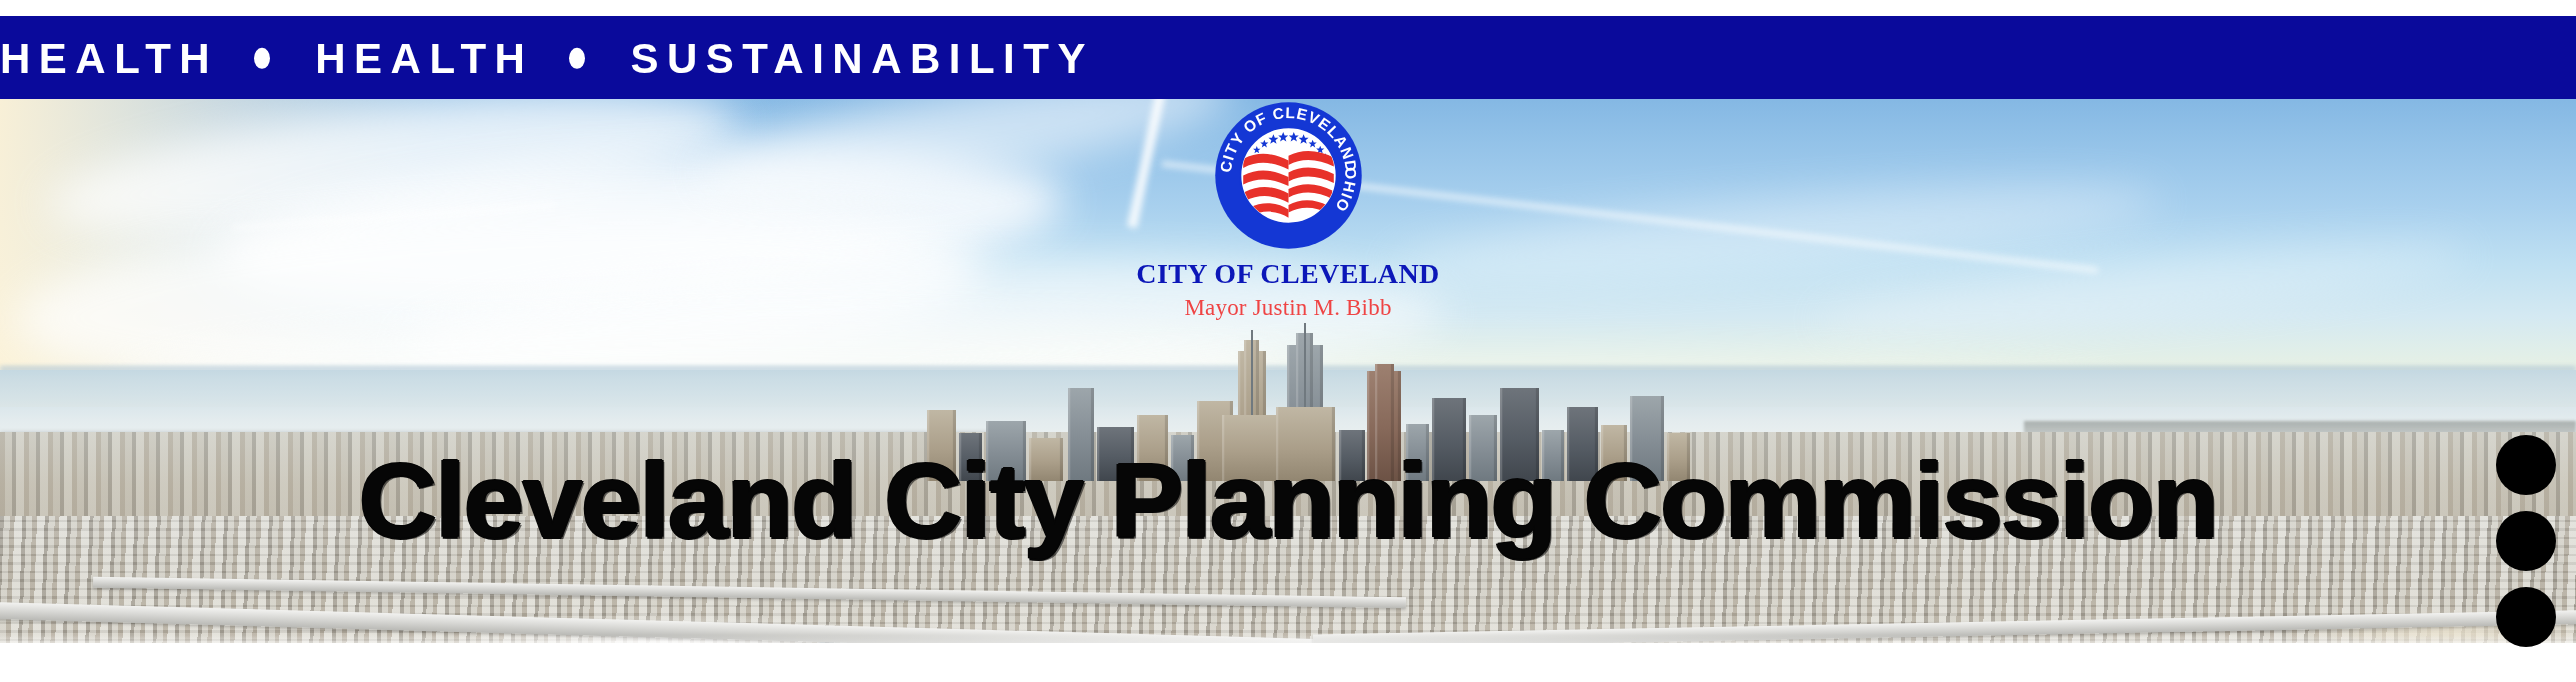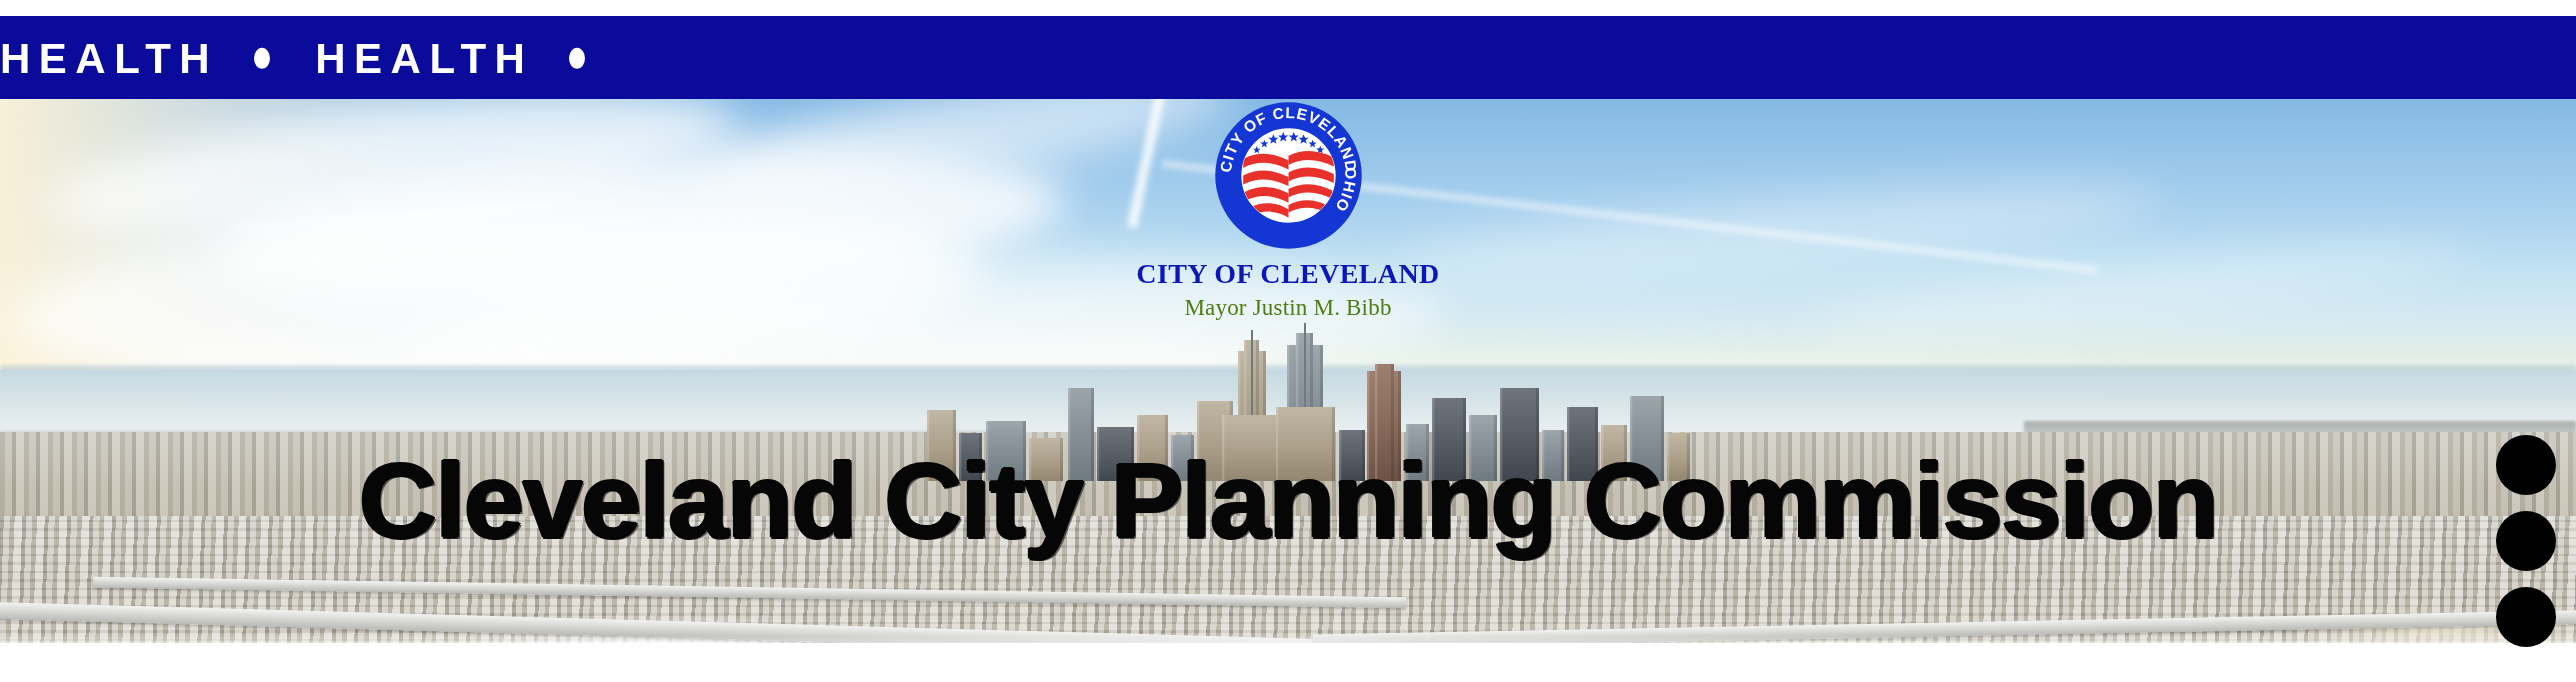--- a/index.html
+++ b/index.html
@@ -264,21 +264,21 @@
     margin-top: 9.3px;
     color: #0C17B8;
     font-family: "Liberation Serif", serif;
     font-weight: bold;
     font-size: 28px;
     letter-spacing: 0.4px;
     line-height: 1;
   }
   #mayor-name {
     margin-top: 7.7px;
-    color: #4d7c0f;
+    color: #ef4444;
     font-family: "Liberation Serif", serif;
     font-weight: normal;
     font-size: 23px;
     letter-spacing: 0.2px;
     line-height: 1;
   }
 
   
   #main-title {
     position: absolute;
@@ -329,20 +329,21 @@
 <body>
 
 <div id="page">
 
   <div id="tagline-banner">
     <div id="tagline-inner">
       <span class="tagline-word">HEALTH</span>
       <span class="tagline-dot"></span>
       <span class="tagline-word">HEALTH</span>
       <span class="tagline-dot"></span>
+      <span class="tagline-word">SUSTAINABILITY</span>
     </div>
   </div>
 
   <div id="hero">
 
     <div class="sky"></div>
 
     <div class="cloud c1"></div>
     <div class="cloud c2"></div>
     <div class="cloud c3"></div>

